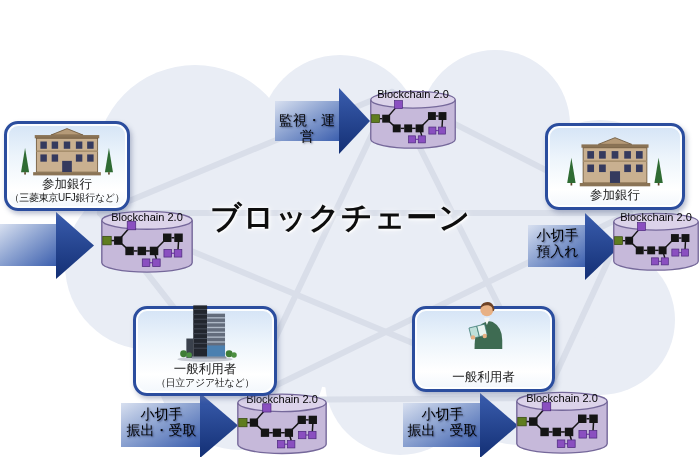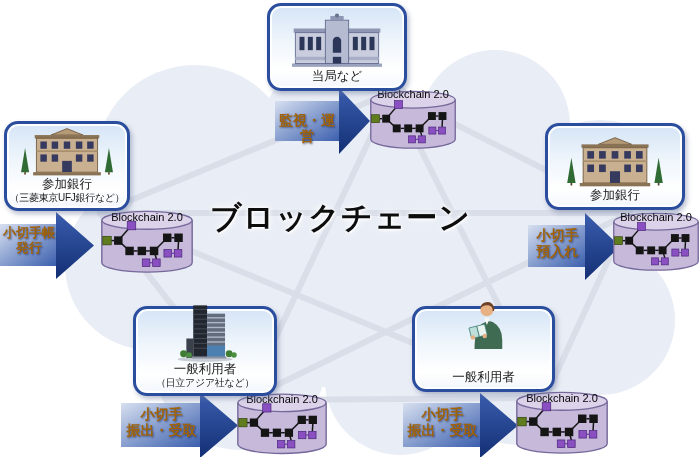--- a/index.html
+++ b/index.html
@@ -31,21 +31,21 @@
   #box-t  { left:267px; top:3px;   width:140px; height:88px; }
   #box-l  { left:4px;   top:121px; width:126px; height:90px; }
   #box-r  { left:545px; top:123px; width:140px; height:87px; }
   #box-bl { left:133px; top:306px; width:144px; height:90px; }
   #box-br { left:412px; top:306px; width:143px; height:86px;gap:18px; }
 
   
   .arrow { position:absolute; z-index:2; }
   .arrow svg { position:absolute; left:0; top:0; }
   .atext {
-    position:absolute; color:#a16207; font-weight:bold; text-align:center;
+    position:absolute; color:#000000; font-weight:normal; text-align:center;
     text-shadow:1px 1px 2px rgba(8,20,70,.55); line-height:1.12; z-index:3;
   }
   #arr-t  { left:275px; top:88px;  width:95px;  height:66px; }
   #arr-t  .atext { left:0; width:64px; top:25px; font-size:14px; }
   #arr-l  { left:0px;   top:212px; width:94px;  height:67px; }
   #arr-l  .atext { left:0; width:58px; top:13px; font-size:13px; line-height:15px; }
   #arr-r  { left:528px; top:213px; width:92px;  height:67px; }
   #arr-r  .atext { left:0; width:59px; top:14px; font-size:14px; line-height:16px; }
   #arr-bl { left:121px; top:393px; width:117px; height:65px; }
   #arr-bl .atext { left:0; width:81px; top:13px; font-size:14px; line-height:16px; }
@@ -240,35 +240,26 @@
       <polygon points="64,0 95,33 64,66" fill="url(#gArrHead)"></polygon>
     </svg>
     <div class="atext">監視・運営</div>
   </div>
   <div class="cyl" id="cyl-t">
     <svg viewBox="0 0 100 68">
         <use href="#cylSym"></use>
       </svg>
     <div class="cyl-lbl">Blockchain 2.0</div>
   </div>
-  <div class="ebox" id="box-t">
-    <div class="icon">
-        <svg width="100" height="56" viewBox="0 0 120 66">
-          <use href="#icoGov"></use>
-        </svg>
-      </div>
-    <div class="lbl">当局など</div>
-  </div>
 
   <div class="arrow" id="arr-l">
     <svg width="94" height="67" viewBox="0 0 94 67">
       <rect x="0" y="12" width="56" height="42" fill="url(#gArrBody)"></rect>
       <polygon points="56,0 94,33.5 56,67" fill="url(#gArrHead)"></polygon>
     </svg>
-    <div class="atext"><span>小切手帳</span><br><span>発行</span></div>
   </div>
   <div class="cyl" id="cyl-l">
     <svg viewBox="0 0 100 68">
         <use href="#cylSym"></use>
       </svg>
     <div class="cyl-lbl">Blockchain 2.0</div>
   </div>
   <div class="ebox" id="box-l">
     <div class="icon">
         <svg width="108" height="50" viewBox="0 0 120 62">

